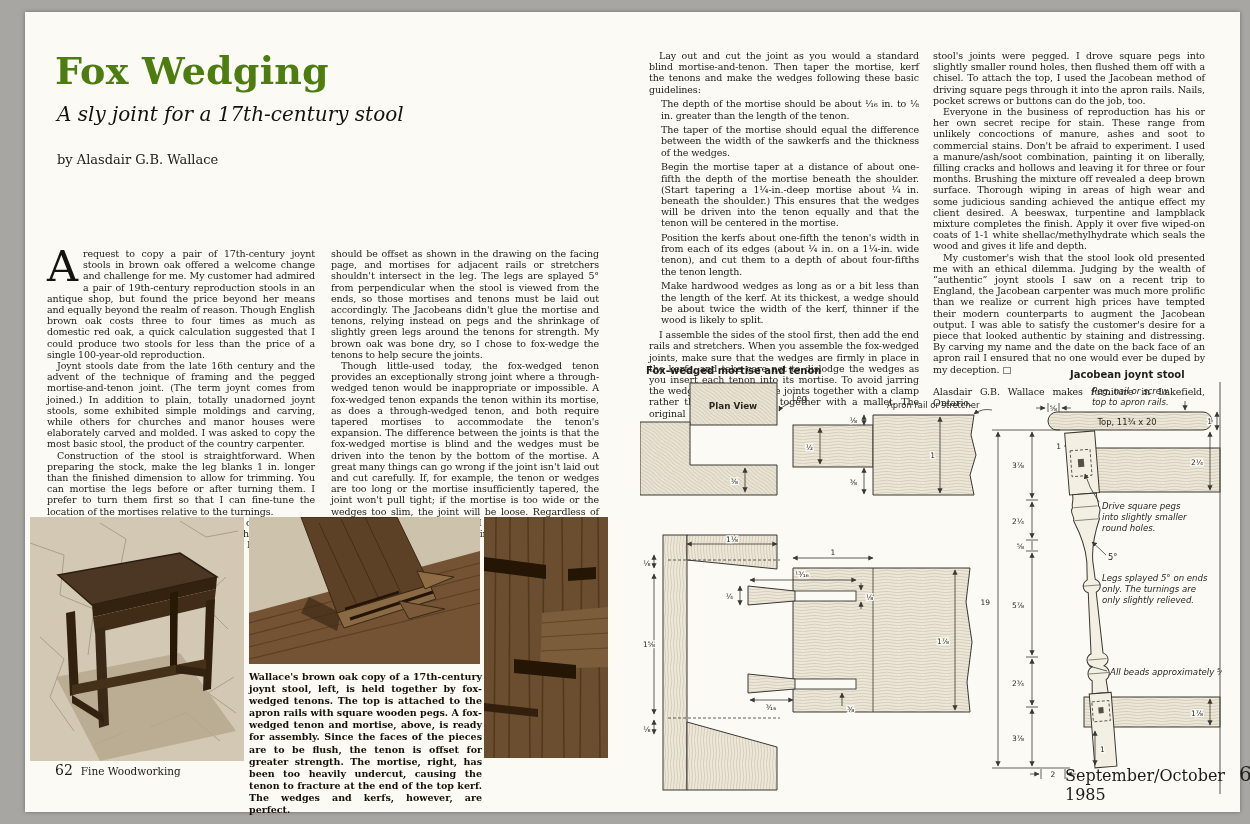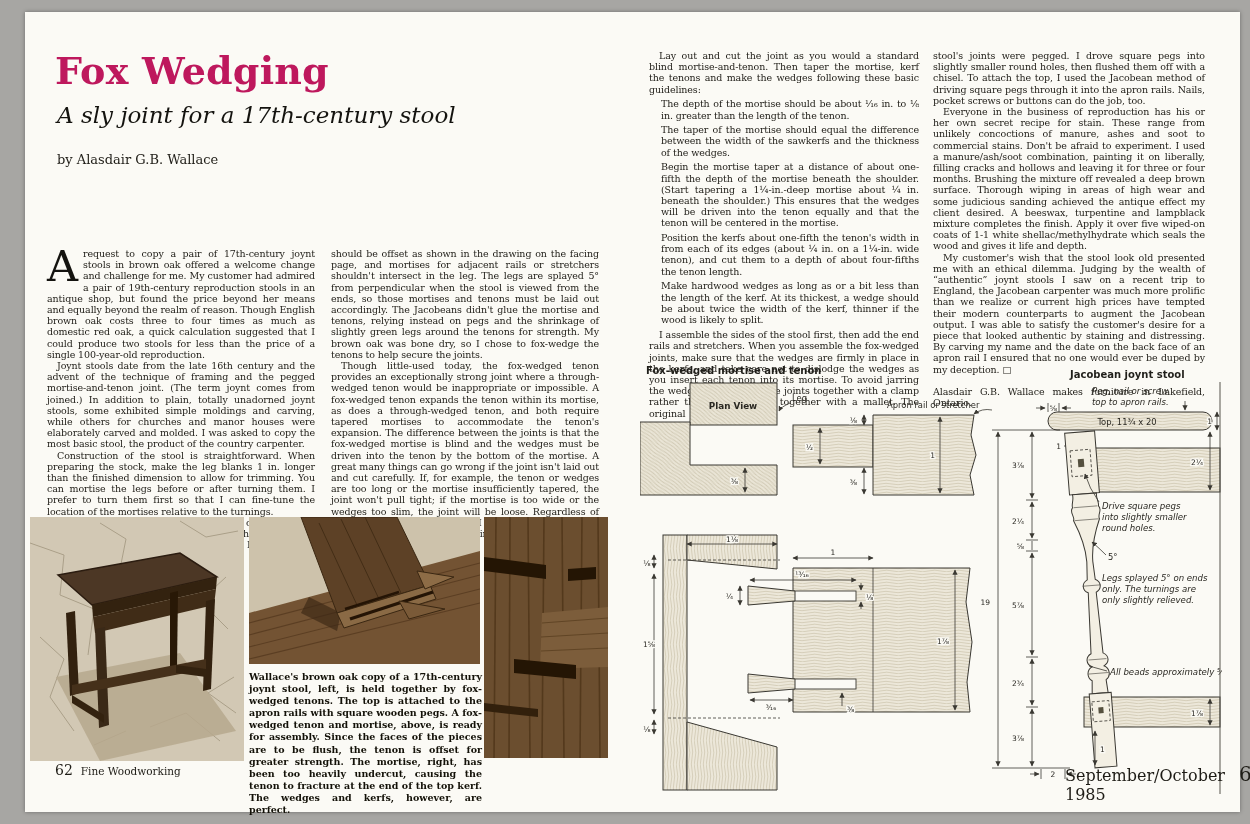--- a/index.html
+++ b/index.html
@@ -4,22 +4,22 @@
 <style>
   html,body{margin:0;padding:0;}
   body{width:1250px;height:824px;background:#a7a6a3;position:relative;overflow:hidden;
        font-family:"DejaVu Serif",serif;color:#1e1c16;}
   .spread{position:absolute;left:25px;top:12px;width:1215px;height:800px;background:#fbfaf5;
           box-shadow:0 0 4px rgba(0,0,0,.35);}
   .page{position:absolute;top:0;height:800px;}
   #pageL{left:0;width:605px;}
   #pageR{left:590px;width:610px;}
 
-  .title{position:absolute;left:30px;top:36px;font-size:38px;font-weight:bold;letter-spacing:.2px;color:#be185d;}
-  .subtitle{position:absolute;left:32px;top:90px;font-size:23px;font-style:italic;color:#14130f;}
+  .title{position:absolute;left:30px;top:36px;font-size:38px;font-weight:bold;letter-spacing:.2px;color:#4d7c0f;}
+  .subtitle{position:absolute;left:32px;top:90px;font-size:20px;font-style:italic;color:#14130f;}
   .byline{position:absolute;left:32px;top:140px;font-size:13px;}
 
   .col{position:absolute;font-size:9.5px;line-height:11.2px;text-align:justify;letter-spacing:-.1px;}
   .col p{margin:0;}
   .col p + p{text-indent:10px;}
   .ind{text-indent:10px;}
   .guide{margin-left:12px !important;margin-top:3.5px !important;text-indent:0 !important;}
   .after-guides{margin-top:4px !important;}
   #lcol1{left:22px;top:236px;width:268px;}
   #lcol2{left:306px;top:236px;width:268px;}

